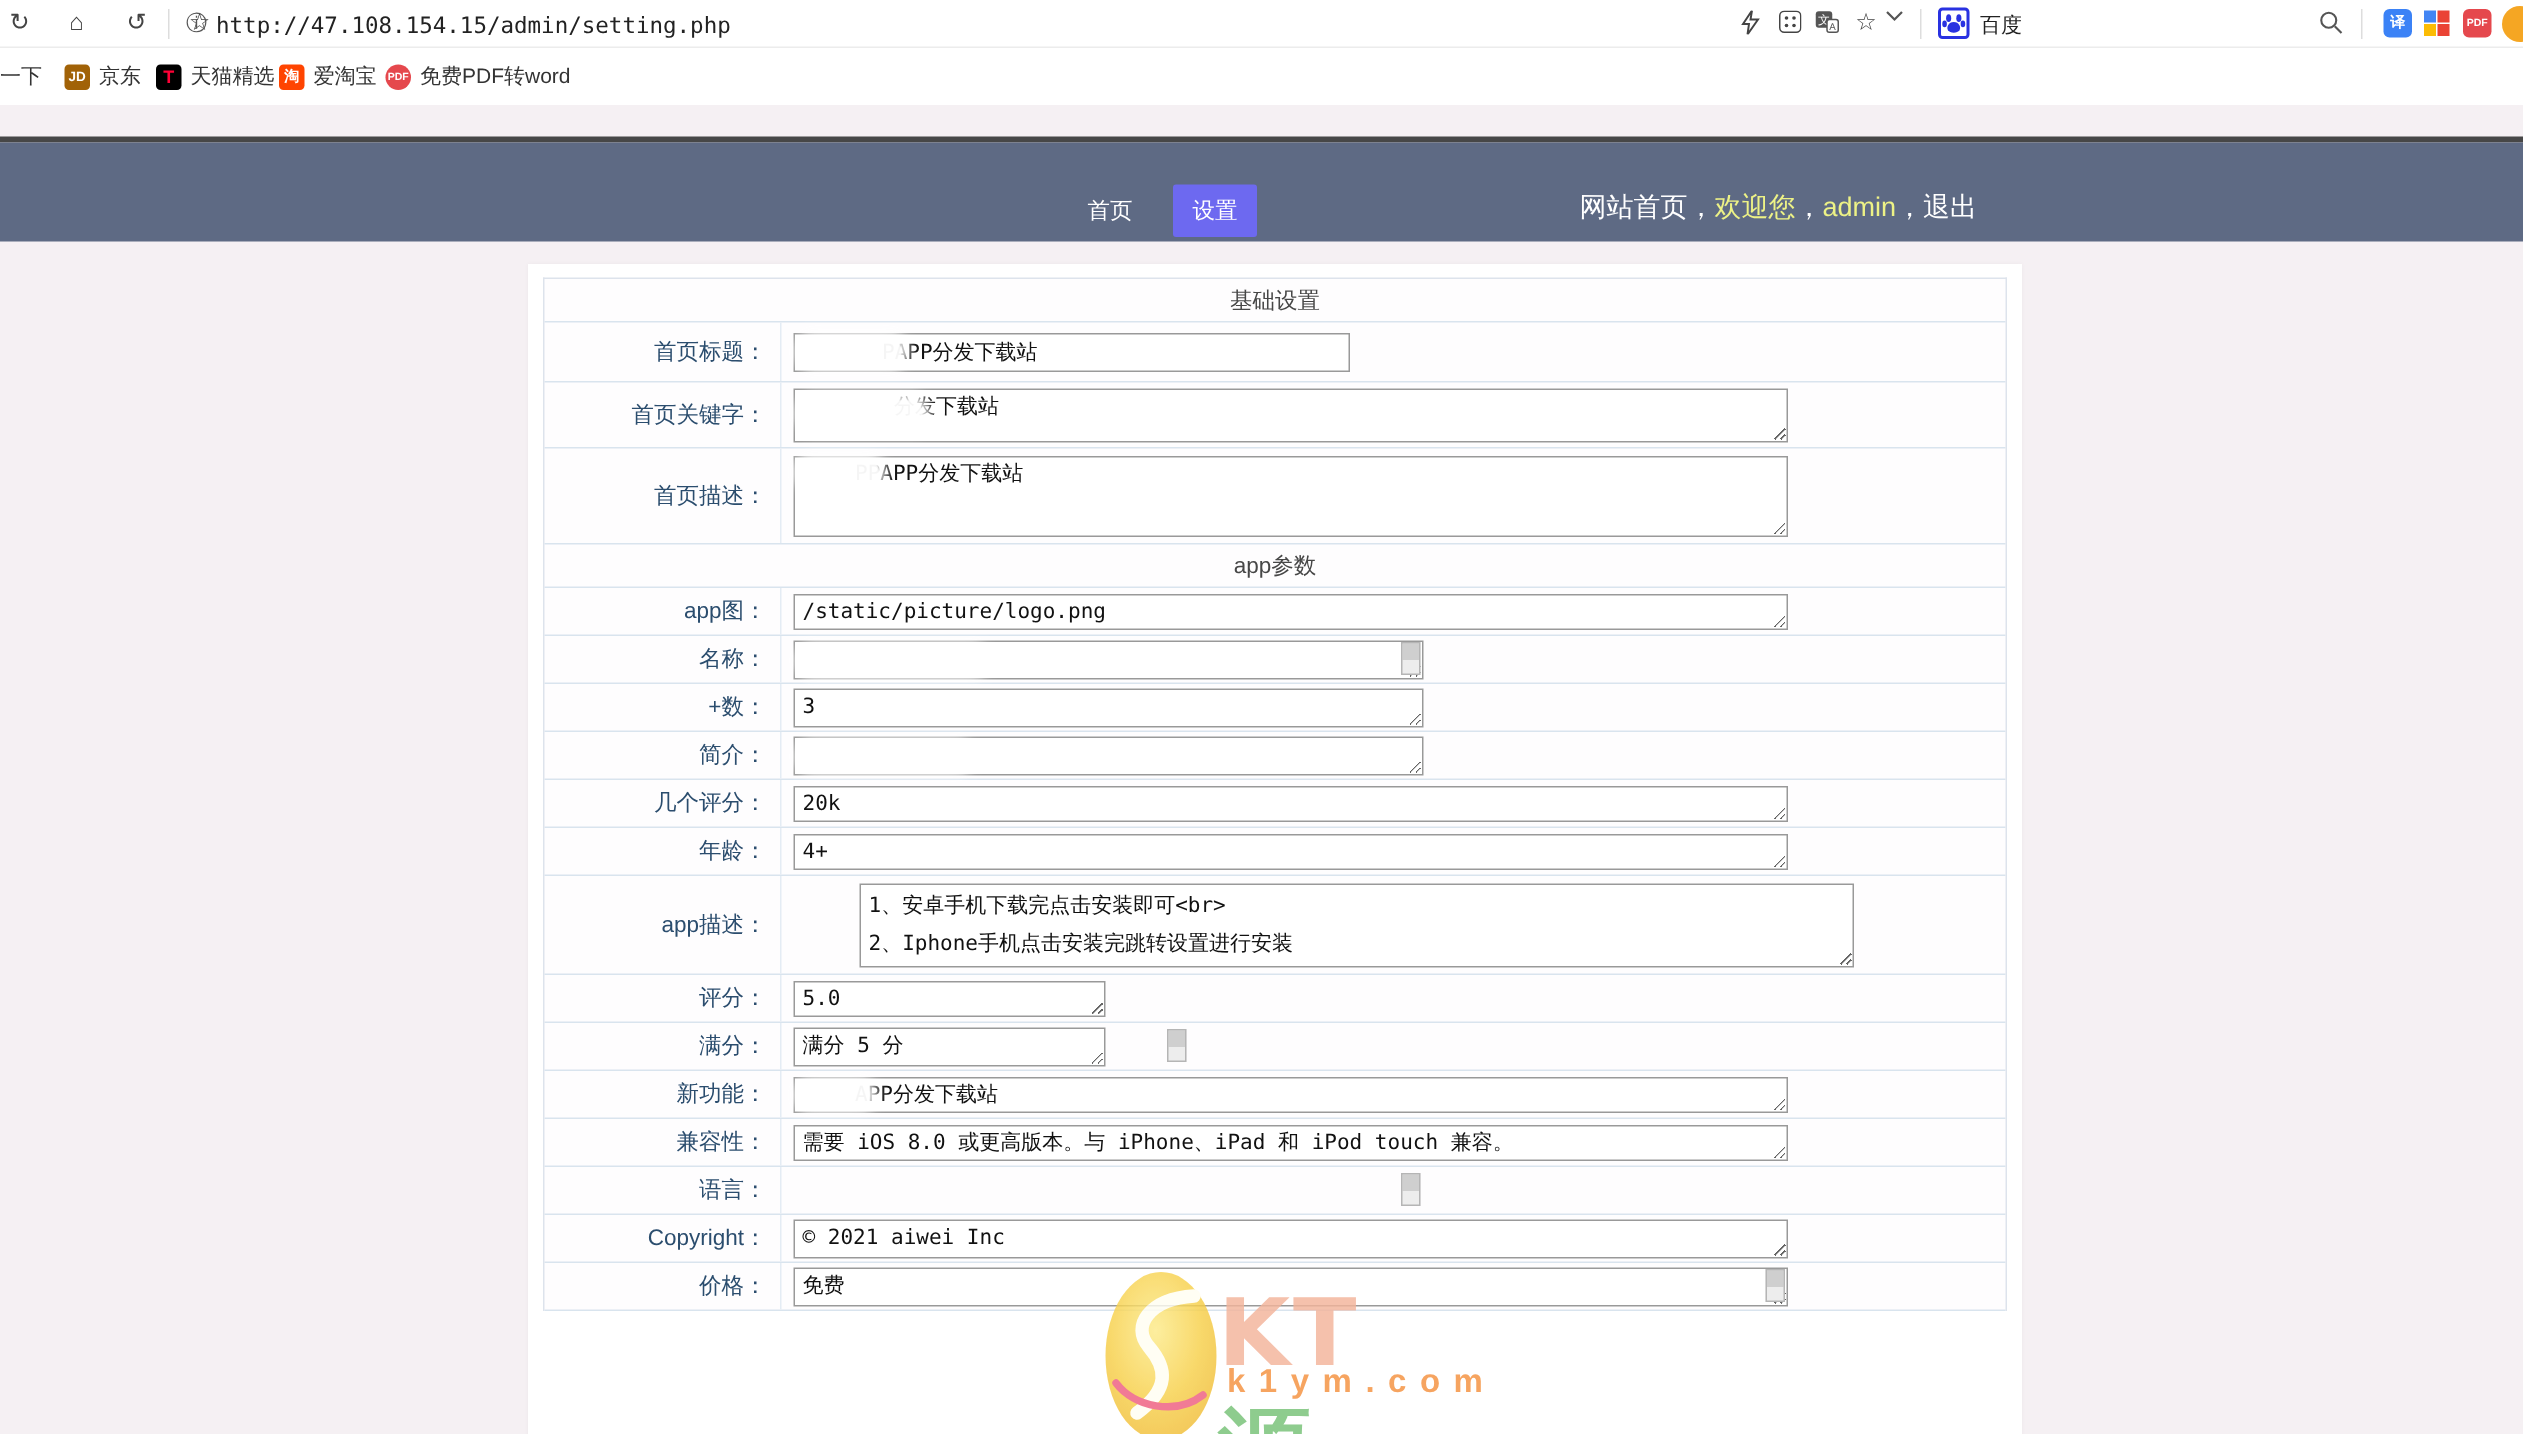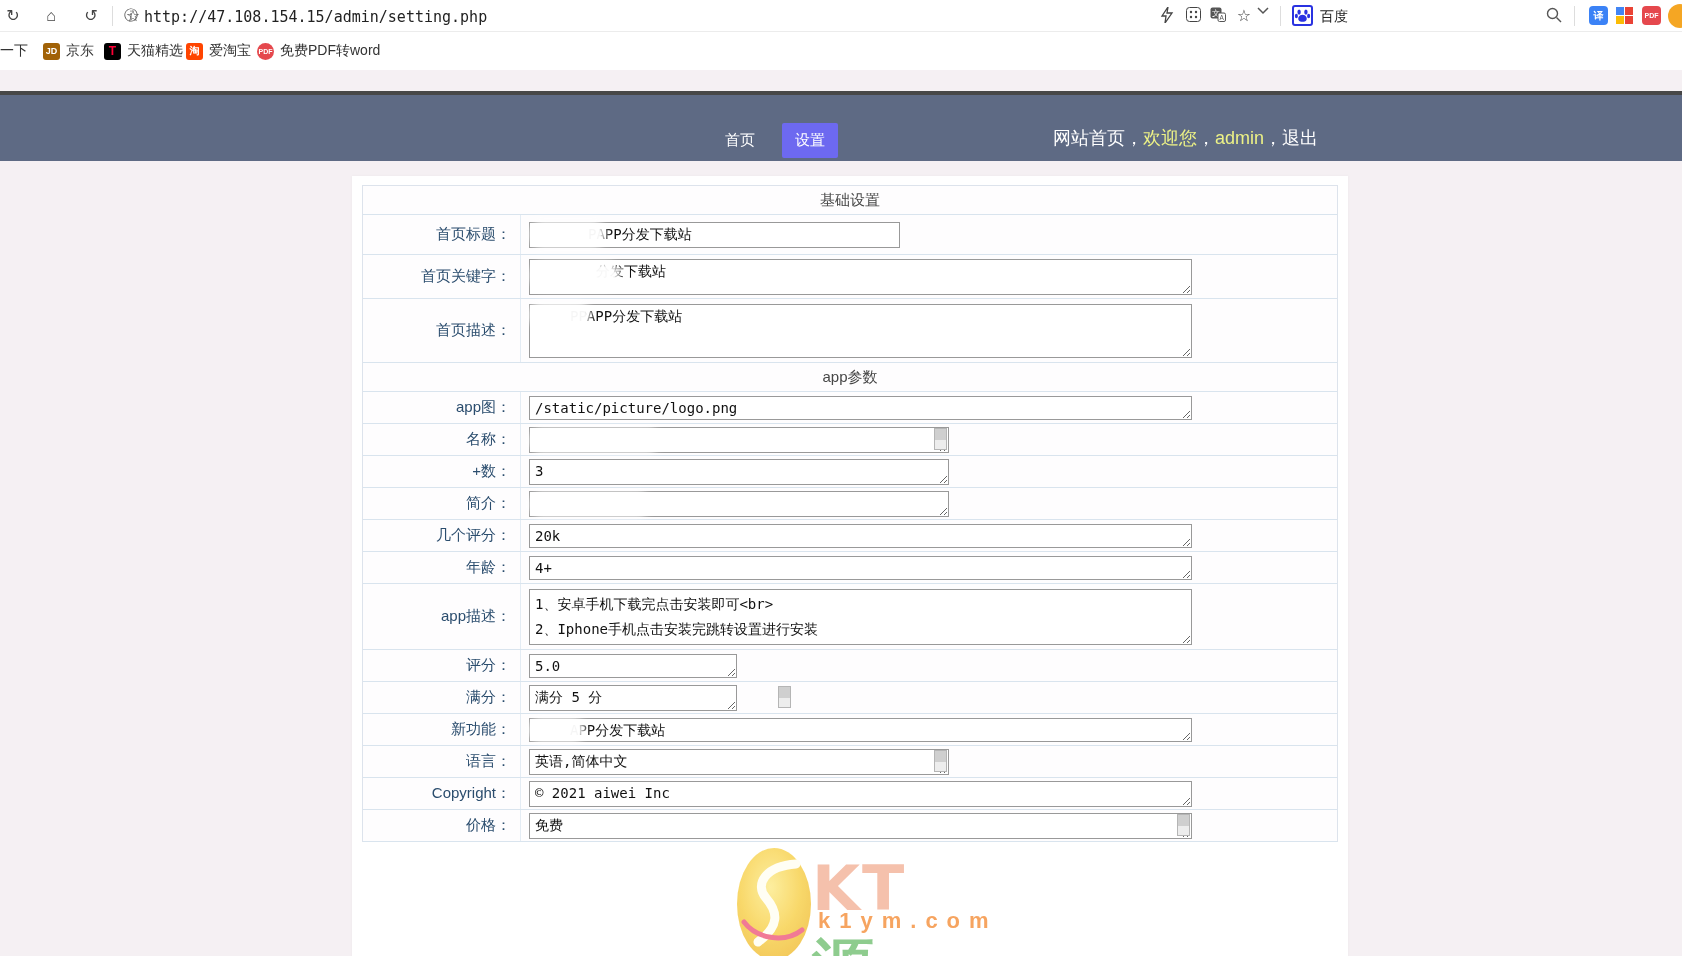--- a/index.html
+++ b/index.html
@@ -45,21 +45,21 @@
   .row { display:flex; border-bottom:1px solid #d9e4ee; }
   .row.sec { align-items:center; justify-content:center; color:#474747; font-size:15px; }
   .lab { flex:0 0 157px; display:flex; align-items:center; justify-content:flex-end; padding-right:9px; color:#2b4d6e; font-size:15px; white-space:nowrap; }
   .fld { flex:1; position:relative; display:flex; align-items:center; padding-left:8px; border-left:1px solid #e4ecf4; }
   .rh29{height:29px} .rh40{height:40px} .rh44{height:44px} .rh64{height:64px} .rh32{height:32px} .rh66{height:66px}
 
   input.ti, textarea.ta { border:1px solid #999; background:#fff; font:14px "DejaVu Sans Mono",monospace; color:#111; padding:2px 5px; }
   input.ti { height:26px; }
   textarea.ta { resize:both; overflow:hidden; line-height:18px; }
   .w371{width:371px} .w663{width:663px} .w420{width:420px} .w264{width:208px}
-  .th24{height:24px} .th26{height:26px} .th36{height:36px} .th56{height:56px; line-height:25px !important; overflow:hidden;}
+  .th24{height:24px} .th26{height:26px} .th36{height:36px} .th56{height:56px; line-height:25px !important; overflow:hidden;margin-left:44px;}
   .pad-s{padding-left:40px !important} .pad-m{padding-left:58px !important} .pad-l{padding-left:66px !important}
 
   .smudge { position:absolute; background:#fff; border-radius:9px; box-shadow:0 0 7px 5px rgba(255,255,255,.97); opacity:.96; pointer-events:none; }
   .sb { position:absolute; width:13px; border:1px solid #b5b5b5; background:linear-gradient(#cfcfcf,#cfcfcf) no-repeat top/100% 55%, #ededed; cursor:pointer; }
 
   
   .watermark { position:absolute; z-index:40; pointer-events:none; opacity:.82; }
   .wm-logo { position:absolute; left:736px; top:846px; }
   .wm-text { position:absolute; left:812px; top:852px; font-size:62px; font-weight:bold; letter-spacing:2px; font-family:"DejaVu Sans",sans-serif; }
   .wm-k { color:#f3b49b; } .wm-yuan { color:#76c176; }
@@ -306,27 +306,34 @@
         <div class="lab">
             <span>新功能：</span>
           </div>
         <div class="fld">
           <textarea class="ta w663 th24 pad-s" spellcheck="false" style="">APP分发下载站</textarea>
           <div class="smudge" style="left:13px;top:9px;width:46px;height:14px"></div>
         </div>
       </div>
 
 
+      <div class="row rh32">
+        <div class="lab">
+            <span>兼容性：</span>
+          </div>
+        <div class="fld">
+            <textarea class="ta w663 th24" spellcheck="false" style="">需要 iOS 8.0 或更高版本。与 iPhone、iPad 和 iPod touch 兼容。</textarea>
+          </div>
+      </div>
 
       <div class="row rh32">
         <div class="lab">
             <span>语言：</span>
           </div>
         <div class="fld">
-          <textarea class="ta w420 th26" spellcheck="false" style="">英语,简体中文</textarea>
           <div class="sb" style="left:413px;top:4px;height:22px"></div>
         </div>
       </div>
 
 
       <div class="row rh32">
         <div class="lab">
             <span>Copyright：</span>
           </div>
         <div class="fld">

